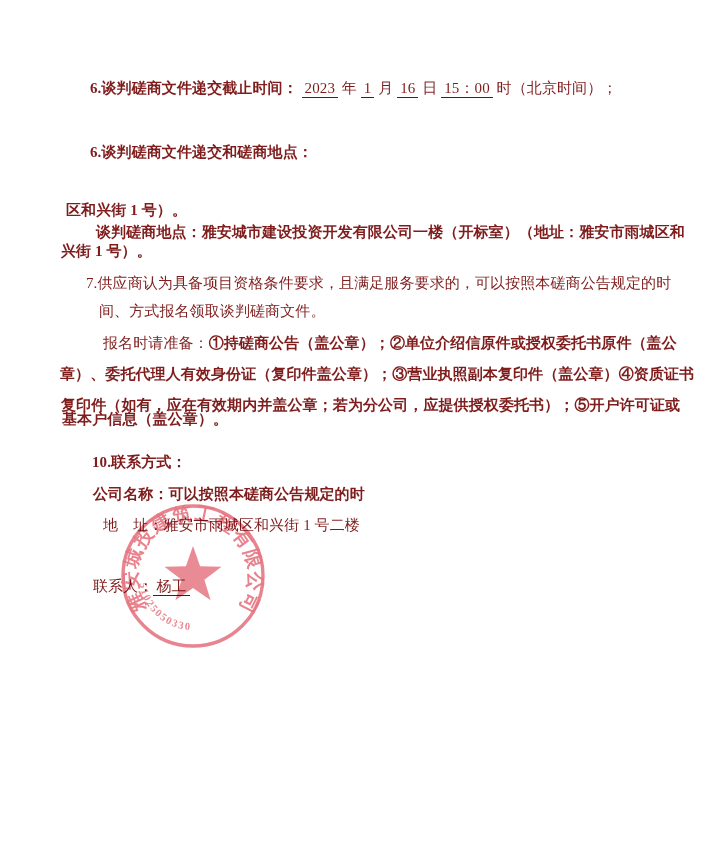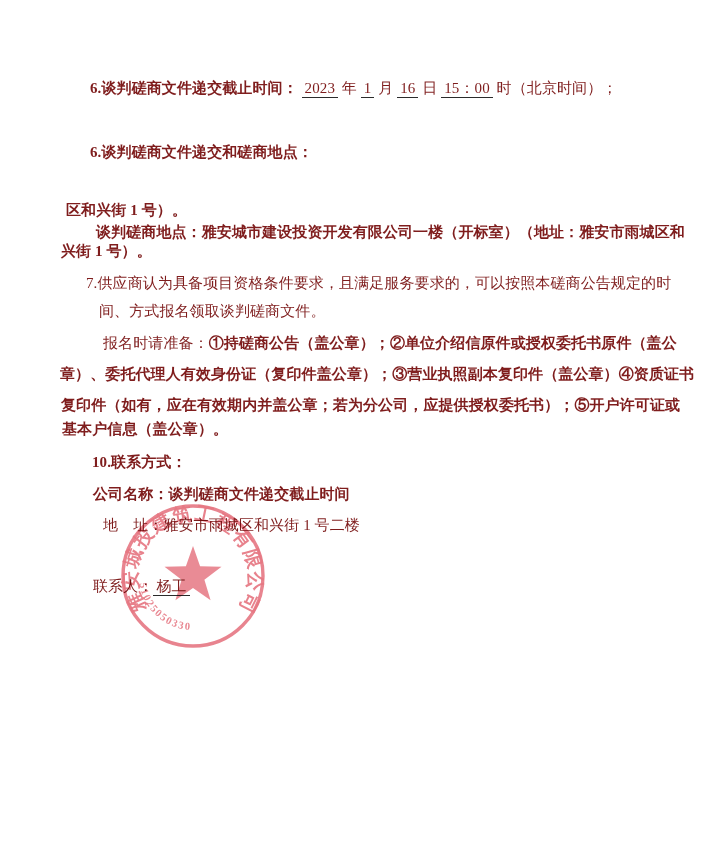--- a/index.html
+++ b/index.html
@@ -48,25 +48,25 @@
   <div class="line b" style="left:66px;top:199px;">区和兴街 1 号）。</div>
   <div class="line b" style="left:88px;top:221px;margin-left:8px;">谈判磋商地点：雅安城市建设投资开发有限公司一楼（开标室）（地址：雅安市雨城区和</div>
   <div class="line b" style="left:61px;top:240px;">兴街 1 号）。</div>
 
   <div class="line" style="left:86px;top:272px;">7.供应商认为具备项目资格条件要求，且满足服务要求的，可以按照本磋商公告规定的时</div>
   <div class="line" style="left:61px;top:300px;margin-left:38px;">间、方式报名领取谈判磋商文件。</div>
 
   <div class="line" style="left:103px;top:332px;"><span>报名时请准备：</span><span class="b">①持磋商公告（盖公章）；②单位介绍信原件或授权委托书原件（盖公</span></div>
   <div class="line b" style="left:60px;top:363px;">章）、委托代理人有效身份证（复印件盖公章）；③营业执照副本复印件（盖公章）④资质证书</div>
   <div class="line b" style="left:61px;top:394px;">复印件（如有，应在有效期内并盖公章；若为分公司，应提供授权委托书）；⑤开户许可证或</div>
-  <div class="line b" style="left:62px;top:418px;">基本户信息（盖公章）。</div>
+  <div class="line b" style="left:62px;top:408px;">基本户信息（盖公章）。</div>
 
   <div class="line b" style="left:92px;top:451px;">10.联系方式：</div>
 
-  <div class="line b" style="left:93px;top:483px;">公司名称：谈判磋商文件递交截止时间</div>
+  <div class="line b" style="left:93px;top:483px;">公司名称：可以按照本磋商公告规定的时</div>
   <div class="line" style="left:103px;top:514px;"><span>地　址：</span><span>雅安市雨城区和兴街 1 号二楼</span></div>
   <div class="line" style="left:93px;top:575px;"><span>联系人：</span><span class="u">杨工</span></div>
 
   <svg class="stamp" viewBox="0 0 172 172">
     <defs>
       <path id="arc-name" d="M 40.1 118.1 A 56 56 0 1 1 131.9 118.1" fill="none"></path>
       <path id="arc-num" d="M 32.5 93.5 A 54 54 0 0 0 95.4 139.2" fill="none"></path>
     </defs>
     <circle cx="86" cy="86" r="70" fill="none" stroke="#e05866" stroke-width="3.4" opacity="0.9"></circle>
     <polygon points="86,56 93.1,76.3 114.5,76.7 97.4,89.7 103.6,110.3 86,98 68.4,110.3 74.6,89.7 57.5,76.7 78.9,76.3" fill="#e05866" opacity="0.85"></polygon>

